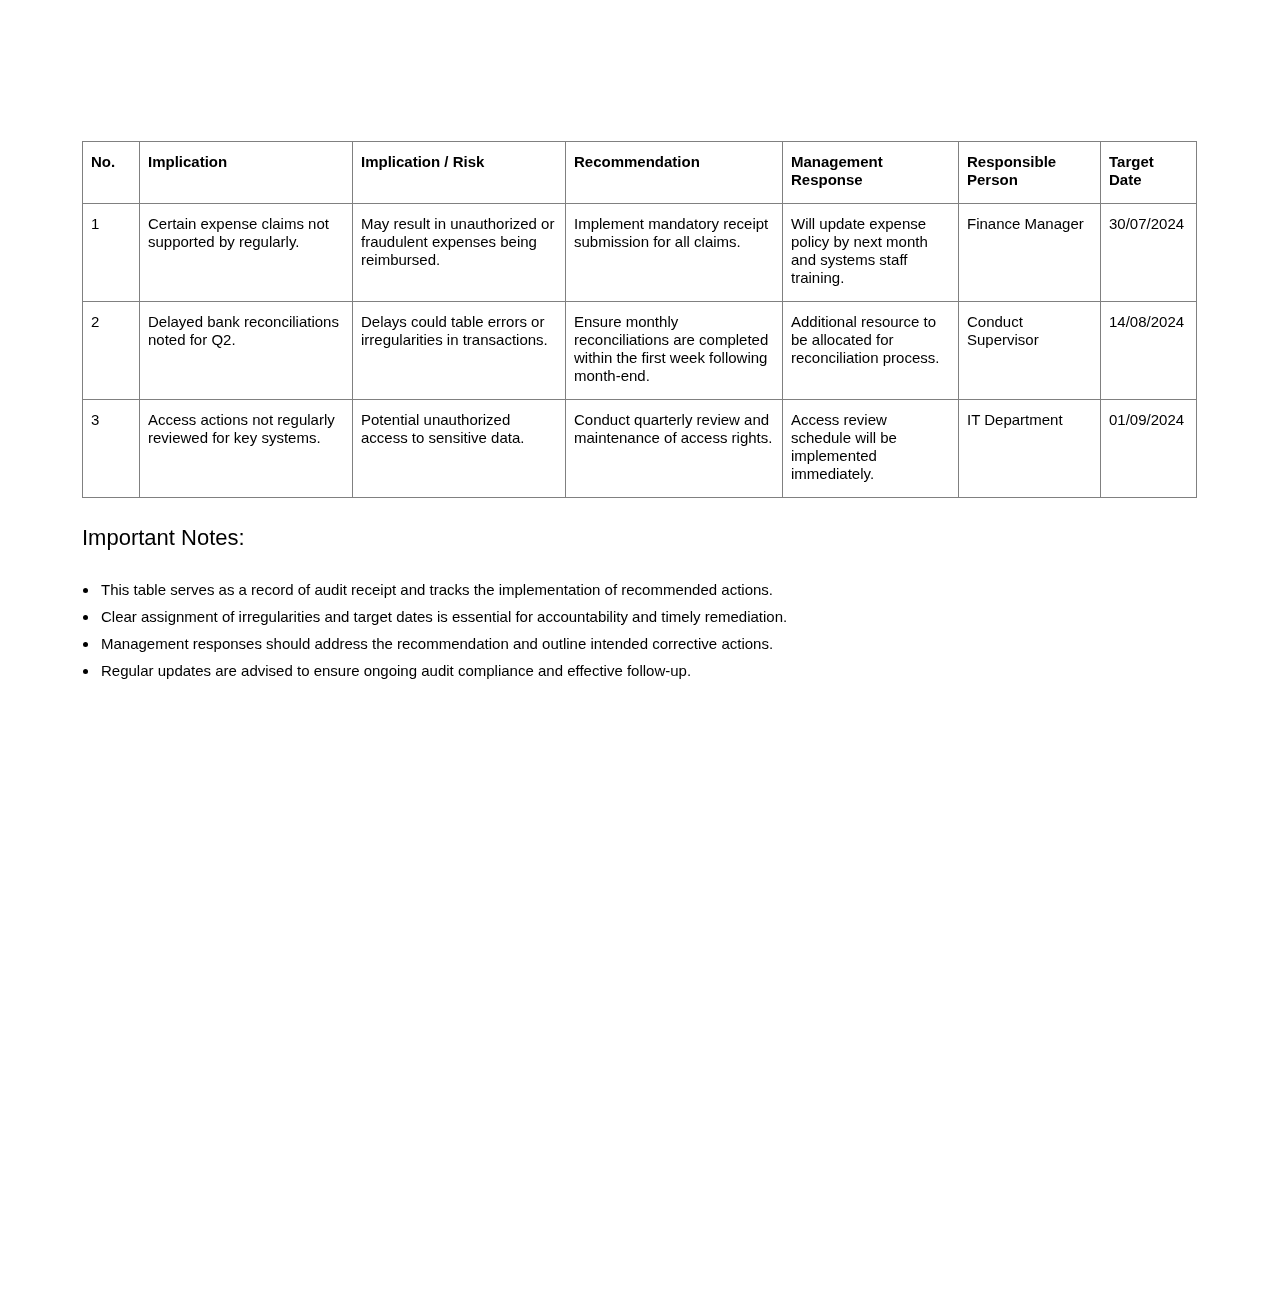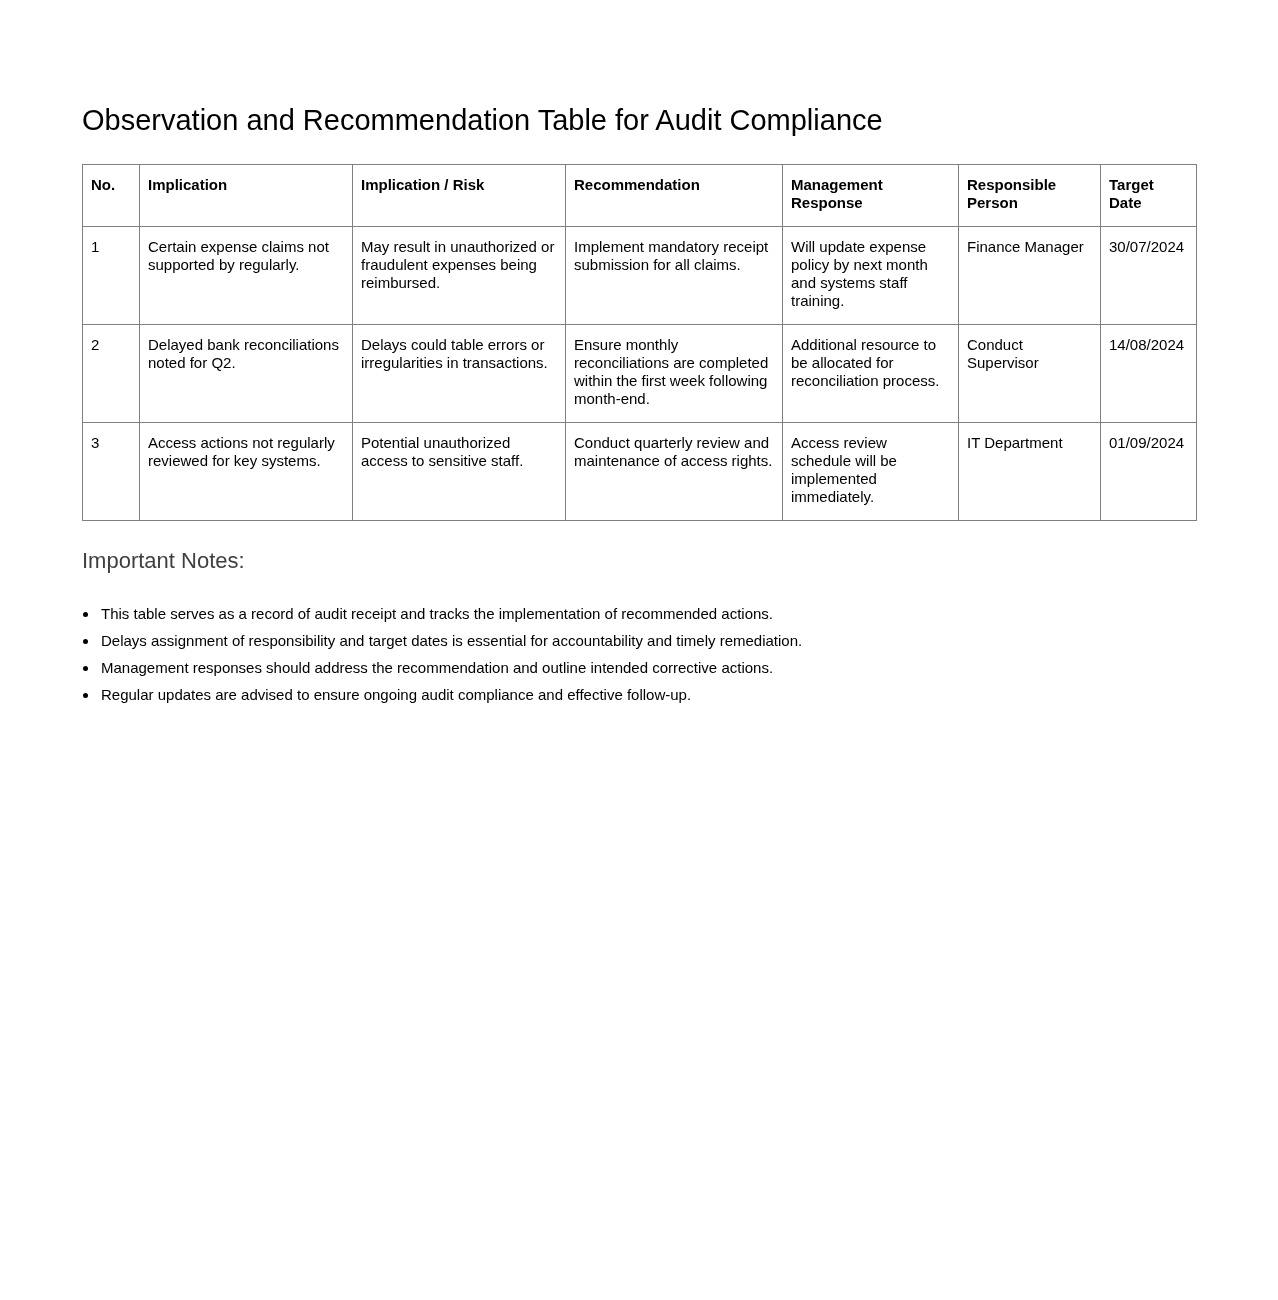--- a/index.html
+++ b/index.html
@@ -20,20 +20,21 @@
     font-size: 29px;
     font-weight: 400;
     line-height: 1.15;
     margin: 0 0 27px 0;
     color: #000000;
   }
   table.audit-table {
     border-collapse: collapse;
     table-layout: fixed;
     width: 1114px;
+    margin-top: 37px;
   }
   table.audit-table th,
   table.audit-table td {
     border: 1px solid #808080;
     vertical-align: top;
     text-align: left;
     font-size: 15px;
     line-height: 18px;
     padding: 11px 8px 14px 8px;
     word-wrap: break-word;
@@ -46,40 +47,39 @@
   table.audit-table td {
     font-weight: 400;
   }
   tr.body-row-1 td, tr.body-row-2 td { height: 95px; box-sizing: border-box; }
   tr.body-row-3 td { height: 97px; box-sizing: border-box; }
   h2.notes-heading {
     font-size: 22px;
     font-weight: 400;
     line-height: 1.15;
     margin: 27px 0 0 0;
-    color: #404040;
+    color: #000000;
   }
   ul.notes-list {
     margin: 31px 0 0 0;
     padding-left: 17px;
     list-style: disc outside;
   }
   ul.notes-list li {
     font-size: 15px;
     line-height: 18px;
     margin: 0 0 9px 0;
     padding-left: 2px;
   }
 </style>
 </head>
 <body>
 
 <div class="page">
 
-  <h1 class="doc-title">Observation and Recommendation Table for Audit Compliance</h1>
 
   <table class="audit-table">
     <colgroup>
       <col style="width:57px">
       <col style="width:213px">
       <col style="width:213px">
       <col style="width:217px">
       <col style="width:176px">
       <col style="width:142px">
       <col style="width:96px">
@@ -110,31 +110,31 @@
         <td>Delayed bank reconciliations noted for Q2.</td>
         <td>Delays could table errors or irregularities in transactions.</td>
         <td>Ensure monthly reconciliations are completed within the first week following month-end.</td>
         <td>Additional resource to be allocated for reconciliation process.</td>
         <td>Conduct Supervisor</td>
         <td>14/08/2024</td>
       </tr>
       <tr class="body-row-3">
         <td>3</td>
         <td>Access actions not regularly reviewed for key systems.</td>
-        <td>Potential unauthorized access to sensitive staff.</td>
+        <td>Potential unauthorized access to sensitive data.</td>
         <td>Conduct quarterly review and maintenance of access rights.</td>
         <td>Access review schedule will be implemented immediately.</td>
         <td>IT Department</td>
         <td>01/09/2024</td>
       </tr>
     </tbody>
   </table>
 
   <h2 class="notes-heading">Important Notes:</h2>
 
   <ul class="notes-list">
     <li>This table serves as a record of audit receipt and tracks the implementation of recommended actions.</li>
-    <li>Delays assignment of responsibility and target dates is essential for accountability and timely remediation.</li>
+    <li>Clear assignment of irregularities and target dates is essential for accountability and timely remediation.</li>
     <li>Management responses should address the recommendation and outline intended corrective actions.</li>
     <li>Regular updates are advised to ensure ongoing audit compliance and effective follow-up.</li>
   </ul>
 
 </div>
 
 </body></html>

